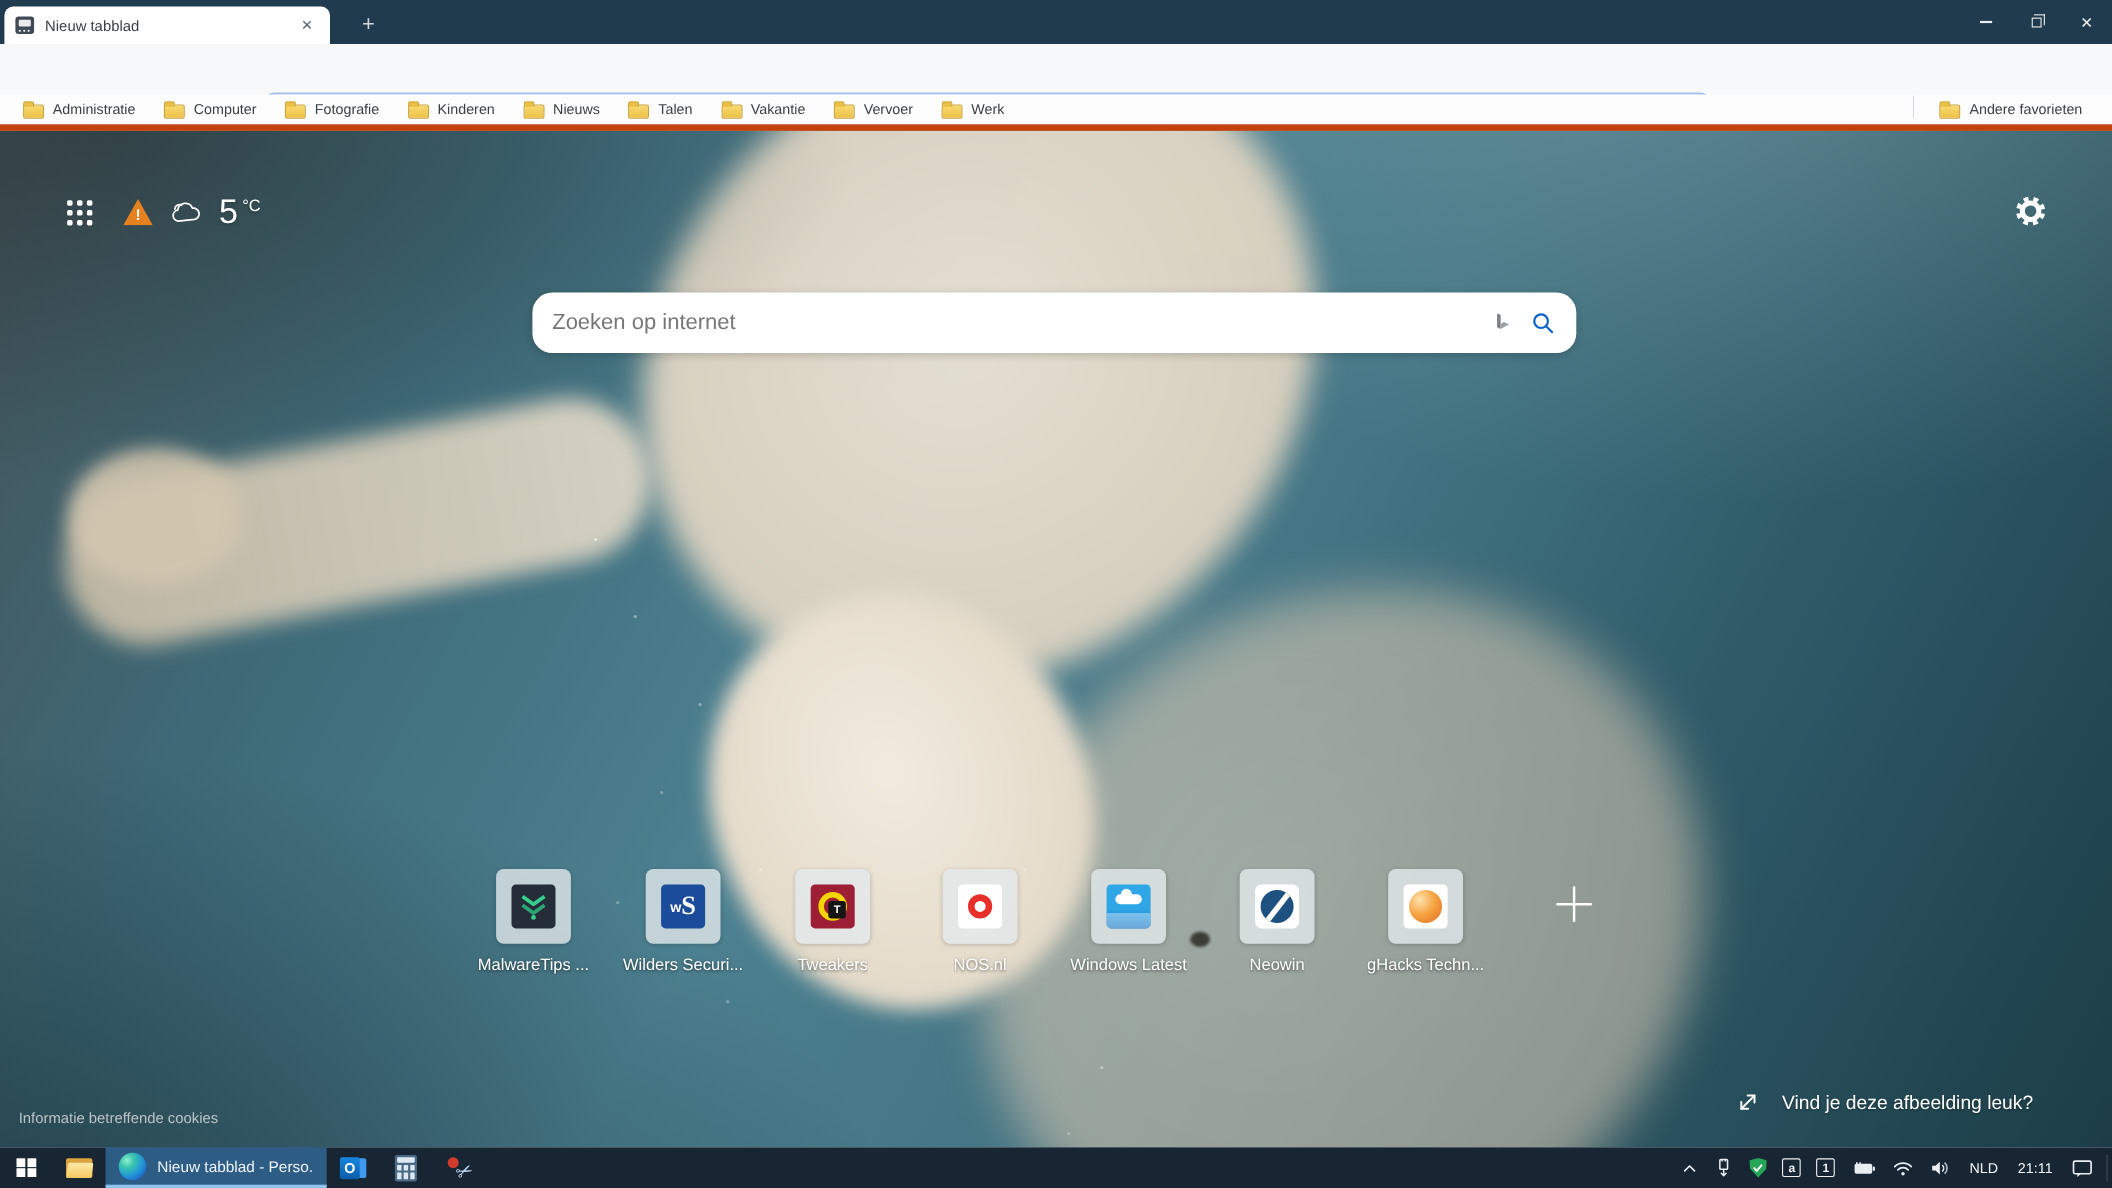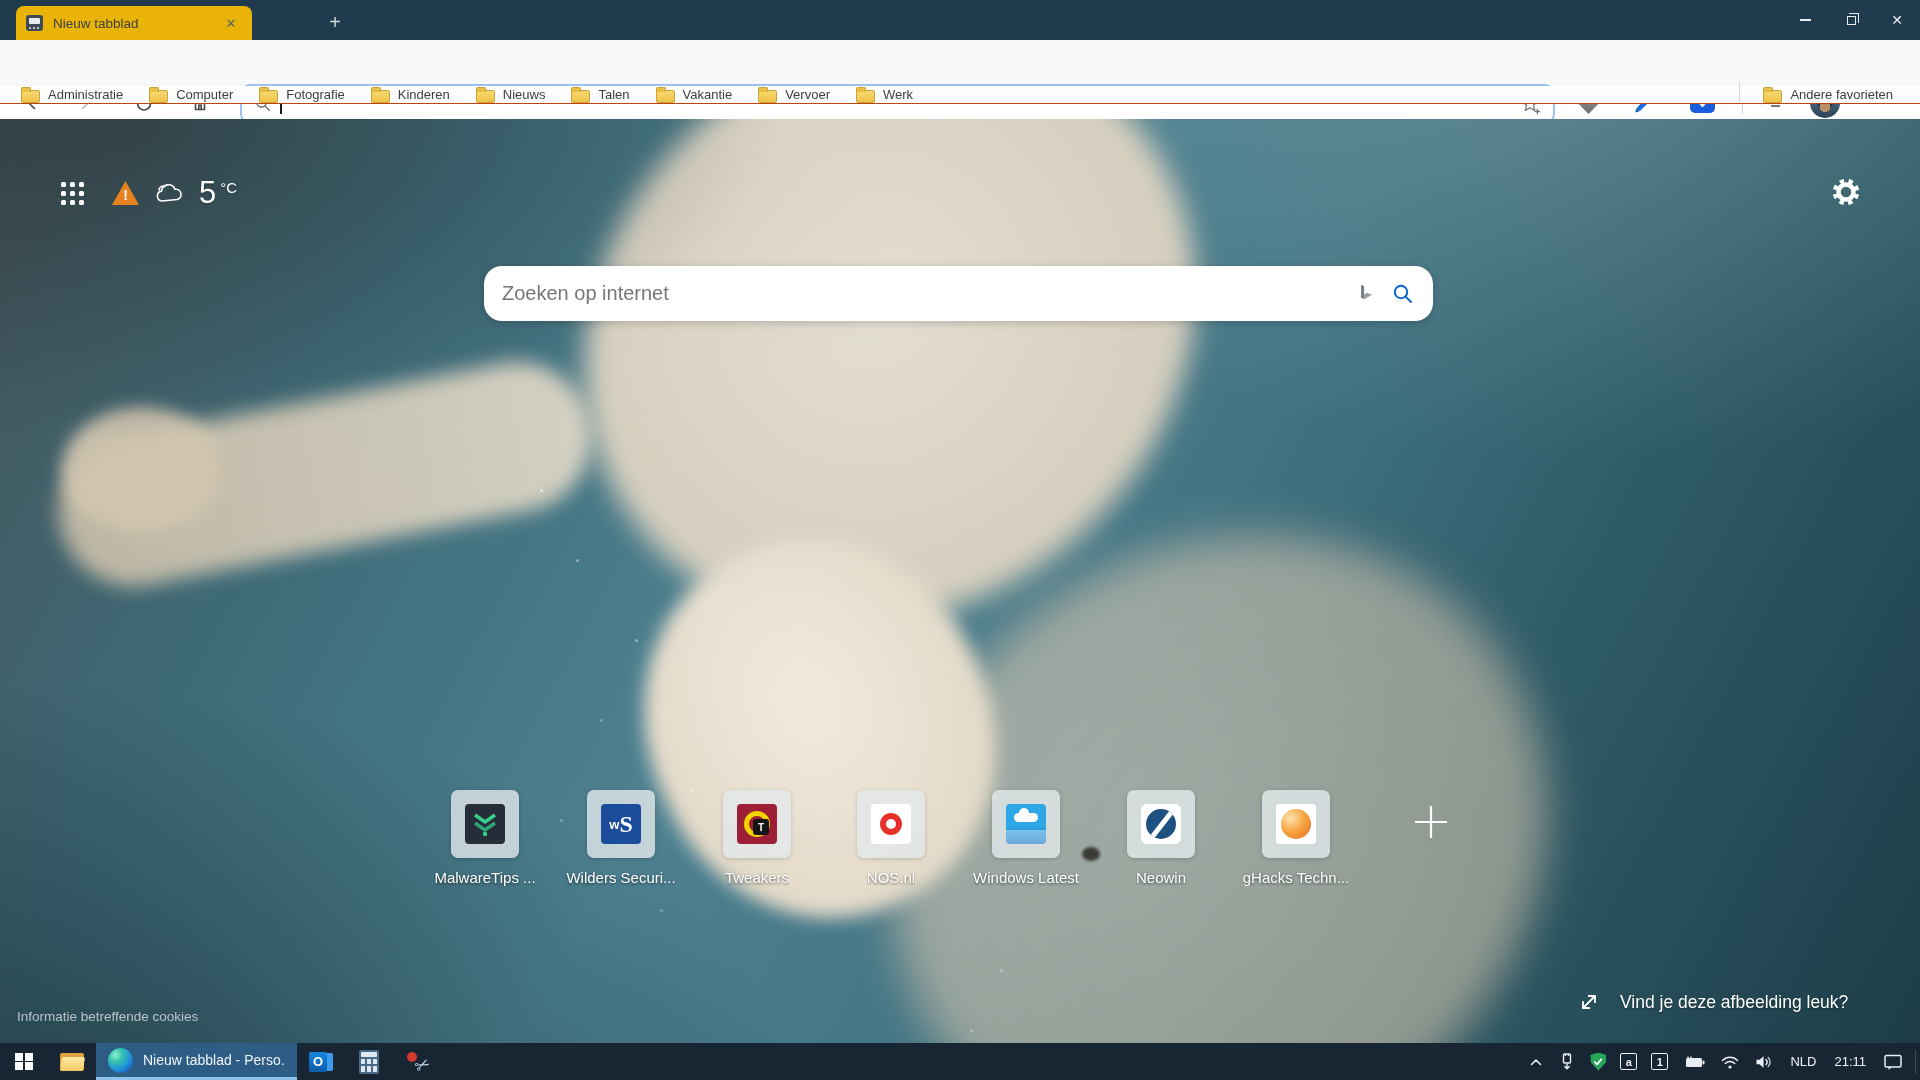--- a/index.html
+++ b/index.html
@@ -2,21 +2,21 @@
 <html><head>
 <meta charset="utf-8">
 <style>
   *{margin:0;padding:0;box-sizing:border-box}
   html,body{width:1920px;height:1080px;overflow:hidden;background:#000}
   body{font-family:"Liberation Sans","DejaVu Sans",sans-serif;-webkit-font-smoothing:antialiased}
   #screen{position:relative;width:1920px;height:1080px;overflow:hidden;background:#fff}
 
   
   .tabbar{position:absolute;left:0;top:0;width:1920px;height:40px;background:#1f3b4d}
-  .tab{position:absolute;left:16px;top:6px;width:236px;height:34px;background:#eab308;border-radius:8px 8px 0 0;display:flex;align-items:center;padding:0 10px;gap:10px}
+  .tab{position:absolute;left:4px;top:6px;width:296px;height:34px;background:#ffffff;border-radius:8px 8px 0 0;display:flex;align-items:center;padding:0 10px;gap:10px}
   .tab-favicon{width:17px;height:16px;position:relative;background:#404a56;border-radius:3px;flex:0 0 auto}
   .tab-favicon i{position:absolute;left:3px;top:3px;width:11px;height:6px;background:#e8ecef;border-radius:1px}
   .tab-favicon b{position:absolute;bottom:2.5px;width:2px;height:2px;border-radius:50%;background:#e8ecef}
   .tab-favicon b:nth-child(2){left:3px}.tab-favicon b:nth-child(3){left:7px}.tab-favicon b:nth-child(4){left:11px}
   .tab-title{font-size:13.5px;color:#3a3f44;flex:1;white-space:nowrap;overflow:hidden}
   .tab-close{width:22px;height:22px;display:flex;align-items:center;justify-content:center;color:#5c6369;font-size:13px;border-radius:4px;cursor:default}
   .newtab-btn{position:absolute;left:320px;top:8px;width:30px;height:28px;display:flex;align-items:center;justify-content:center;color:#cfd8dd;font-size:20px;font-weight:300}
   .wincontrols{position:absolute;right:0;top:0;height:40px;display:flex}
   .wc{width:46px;height:40px;display:flex;align-items:center;justify-content:center}
   .wc-min i{display:block;width:11px;height:1.5px;background:#e9eef1}
@@ -38,21 +38,21 @@
   .bw-box{width:25px;height:25px;border-radius:5px;background:#175ddc;display:flex;align-items:center;justify-content:center}
   .bw-box i{display:block;width:12px;height:14px;background:#fff;clip-path:polygon(50% 0,100% 14%,96% 55%,50% 100%,4% 55%,0 14%)}
   .tb-divider{width:1px;height:22px;background:#cfd4d8;margin:0 8px}
   .avatar{width:30px;height:30px;border-radius:50%;overflow:hidden;background:
     radial-gradient(circle at 50% 62%,#b98f66 0 22%,transparent 23%),
     radial-gradient(ellipse at 50% 32%,#20354a 0 42%,transparent 43%),
     linear-gradient(180deg,#5d7d94 0%,#46617a 45%,#2c4258 100%)}
   .dots3{color:#4d545a;font-size:15px;letter-spacing:1px;font-weight:700}
 
   
-  .favbar{position:absolute;left:0;top:86px;width:1920px;height:18px;background:#fdfdfe;border-bottom:1px solid #c2410c;display:flex;align-items:center}
+  .favbar{position:absolute;left:0;top:86px;width:1920px;height:33px;background:#fdfdfe;border-bottom:6px solid #c2410c;display:flex;align-items:center}
   .fav{display:flex;align-items:center;gap:8px;padding:0 13px;height:26px;border-radius:4px}
   .favbar-left{display:flex;align-items:center;padding-left:8px}
   .fav-label{font-size:13px;color:#3c4043;white-space:nowrap}
   .folder{position:relative;width:19px;height:13px;background:linear-gradient(180deg,#f8d96e,#eec24a);border:1px solid #c9a23c;border-radius:2px;margin-top:4px;flex:0 0 auto}
   .folder::before{content:"";position:absolute;top:-4.5px;left:-1px;width:8px;height:4px;background:#eabf45;border:1px solid #c9a23c;border-bottom:none;border-radius:2px 2px 0 0}
   .favbar-right{margin-left:auto;display:flex;align-items:flex-start;padding-right:14px}
   .fav-divider{width:1px;height:20px;background:#d5d9dd;margin-right:10px}
 
   
   .page{position:absolute;left:0;top:119px;width:1920px;height:924px;overflow:hidden;

